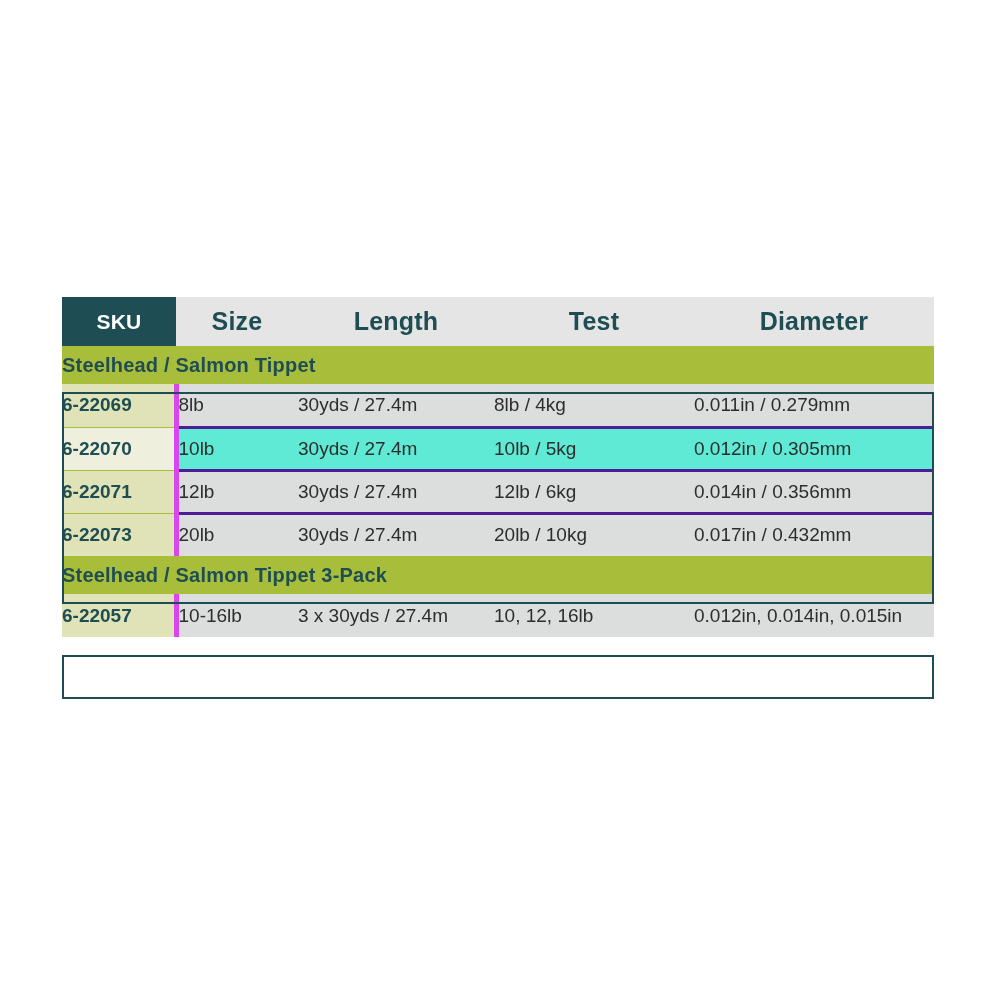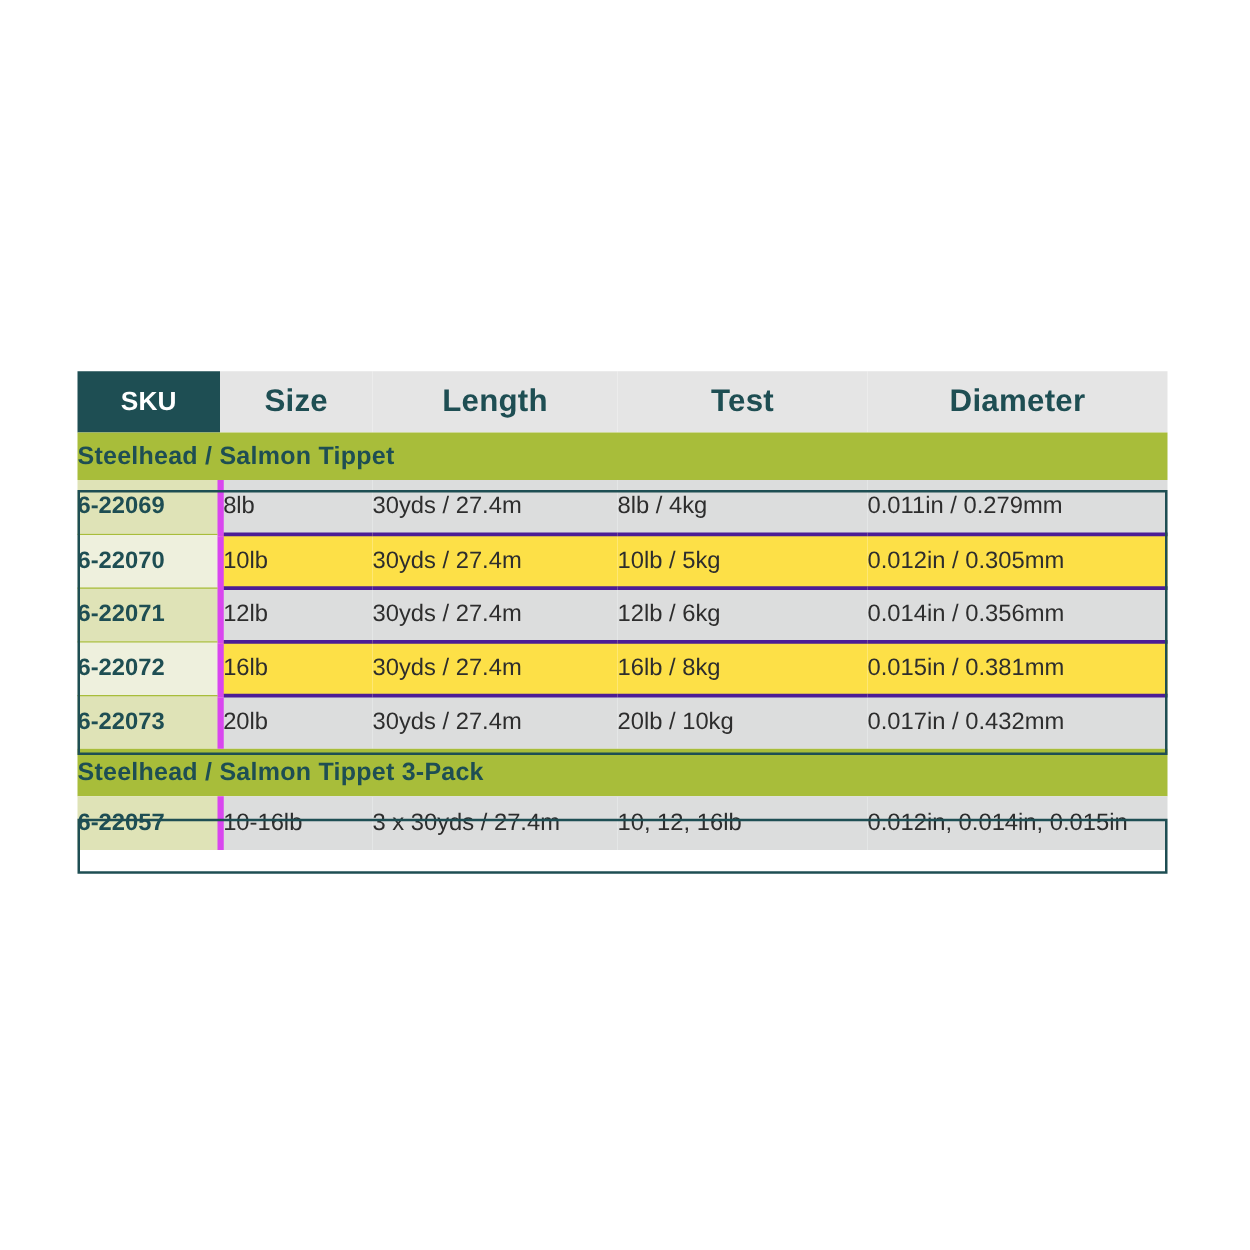--- a/index.html
+++ b/index.html
@@ -86,21 +86,21 @@
     color: #2d2d2d;
     font-size: 19px;
     vertical-align: middle;
     padding-left: 12px;
   }
 
   
   tr.band-dark .sku-cell { background: #dfe3b7; }
   tr.band-dark .data-cell { background: #dcdddd; }
   tr.band-light .sku-cell { background: #eef0dd; }
-  tr.band-light .data-cell { background: #fde047; }
+  tr.band-light .data-cell { background: #5eead4; }
 
   
   tr.data-row .data-cell { border-bottom: 3px solid #4c1d95; }
   tr.data-row .sku-cell { border-bottom: 1px solid #a8bd3a; }
   tr.data-row.last-in-group .data-cell,
   tr.data-row.last-in-group .sku-cell { border-bottom: none; }
 
   
   .frame {
     position: absolute;
@@ -161,27 +161,20 @@
         <td class="data-cell">10lb / 5kg</td>
         <td class="data-cell">0.012in / 0.305mm</td>
       </tr>
       <tr class="data-row band-dark">
         <td class="sku-cell">6-22071</td>
         <td class="data-cell">12lb</td>
         <td class="data-cell">30yds / 27.4m</td>
         <td class="data-cell">12lb / 6kg</td>
         <td class="data-cell">0.014in / 0.356mm</td>
       </tr>
-      <tr class="data-row band-light">
-        <td class="sku-cell">6-22072</td>
-        <td class="data-cell">16lb</td>
-        <td class="data-cell">30yds / 27.4m</td>
-        <td class="data-cell">16lb / 8kg</td>
-        <td class="data-cell">0.015in / 0.381mm</td>
-      </tr>
       <tr class="data-row band-dark last-in-group">
         <td class="sku-cell">6-22073</td>
         <td class="data-cell">20lb</td>
         <td class="data-cell">30yds / 27.4m</td>
         <td class="data-cell">20lb / 10kg</td>
         <td class="data-cell">0.017in / 0.432mm</td>
       </tr>
 
       <tr class="group-row">
         <td class="group-cell" colspan="5">Steelhead / Salmon Tippet 3-Pack</td>

